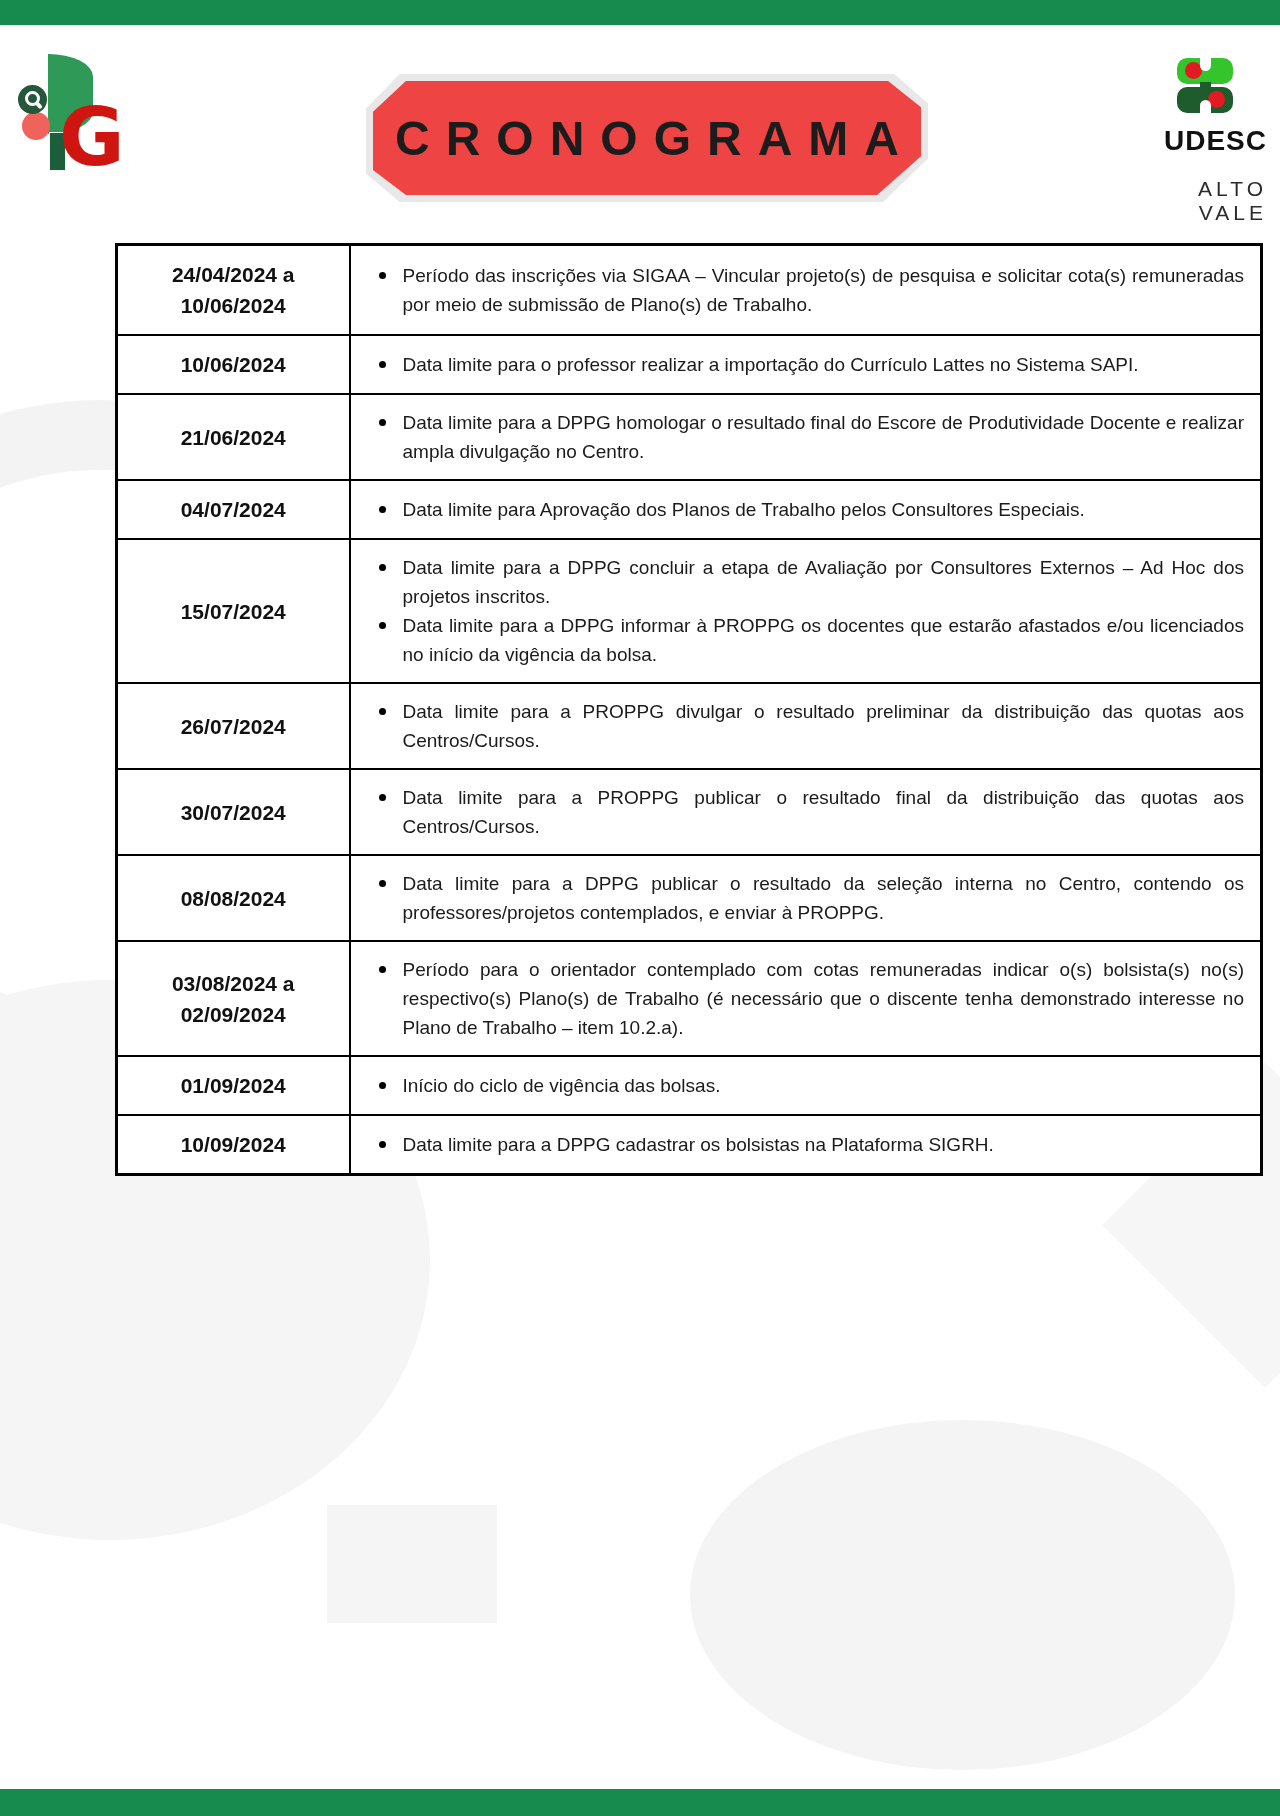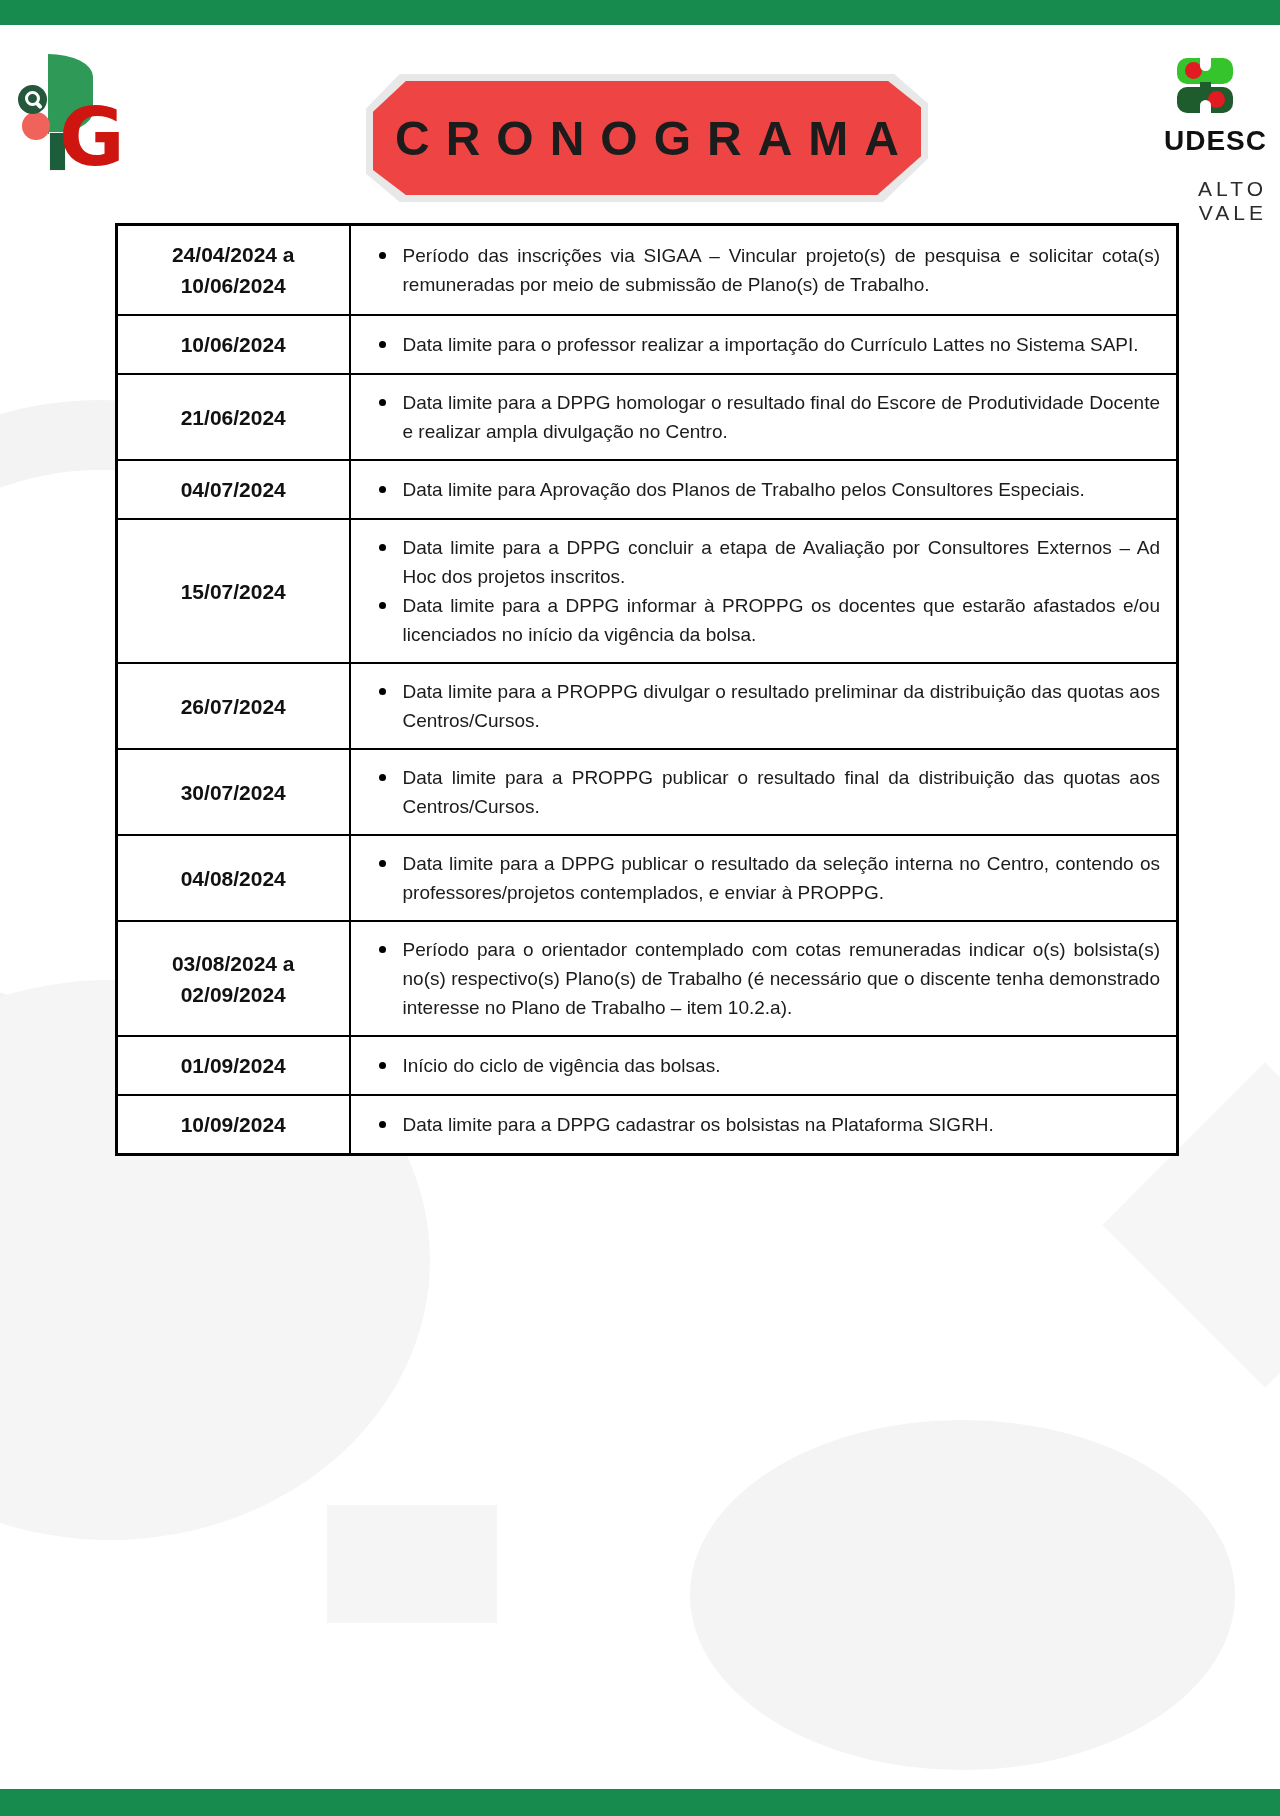--- a/index.html
+++ b/index.html
@@ -46,21 +46,21 @@
   .ur-top-notch{position:absolute;left:23px;top:0;width:11px;height:13px;background:#fff;border-radius:0 0 6px 6px;}
   .ur-top-dot{position:absolute;left:8px;top:4px;width:17px;height:17px;border-radius:50%;background:#E01B22;}
   .ur-bridge{position:absolute;left:23px;top:24px;width:11px;height:9px;background:#1E5B2D;}
   .ur-bottom{position:absolute;left:0;top:29px;width:56px;height:26px;background:#1E5B2D;border-radius:10px;}
   .ur-bottom-notch{position:absolute;left:23px;bottom:0;width:11px;height:13px;background:#fff;border-radius:6px 6px 0 0;}
   .ur-bottom-dot{position:absolute;left:31px;top:4px;width:17px;height:17px;border-radius:50%;background:#E01B22;}
   .ur-name{margin-top:11px;font-weight:bold;font-size:28px;letter-spacing:1px;color:#111;}
   .ur-campus{margin-top:20px;font-size:21px;letter-spacing:4px;color:#2b2b2b;}
 
   
-  table.schedule{position:absolute;left:115px;top:223px;width:1064px;z-index:2;background:#fff;
+  table.schedule{position:absolute;left:115px;top:243px;width:1148px;z-index:2;background:#fff;
     border-collapse:collapse;border:3px solid #000;table-layout:fixed;}
   table.schedule td{border:2px solid #000;vertical-align:middle;}
   td.date-cell{text-align:center;font-weight:bold;font-size:21px;color:#111;line-height:31px;padding:13px 6px;}
   td.desc-cell{padding:13px 16px 13px 4px;}
   ul.bullets{margin:0;padding:0 0 0 18px;list-style:none;}
   ul.bullets li{position:relative;padding-left:30px;text-align:justify;line-height:29px;
     font-size:19px;color:#1b1b1b;}
   ul.bullets li::before{content:'';position:absolute;left:6px;top:11px;width:7px;height:7px;border-radius:50%;background:#000;}
 </style>
 </head>
@@ -177,21 +177,21 @@
           <div>30/07/2024</div>
         </td>
         <td class="desc-cell">
           <ul class="bullets">
             <li>Data limite para a PROPPG publicar o resultado final da distribuição das quotas aos Centros/Cursos.</li>
           </ul>
         </td>
       </tr>
       <tr>
         <td class="date-cell">
-          <div>04/08/2024</div>
+          <div>08/08/2024</div>
         </td>
         <td class="desc-cell">
           <ul class="bullets">
             <li>Data limite para a DPPG publicar o resultado da seleção interna no Centro, contendo os professores/projetos contemplados, e enviar à PROPPG.</li>
           </ul>
         </td>
       </tr>
       <tr>
         <td class="date-cell">
           <div>03/08/2024 a</div>

